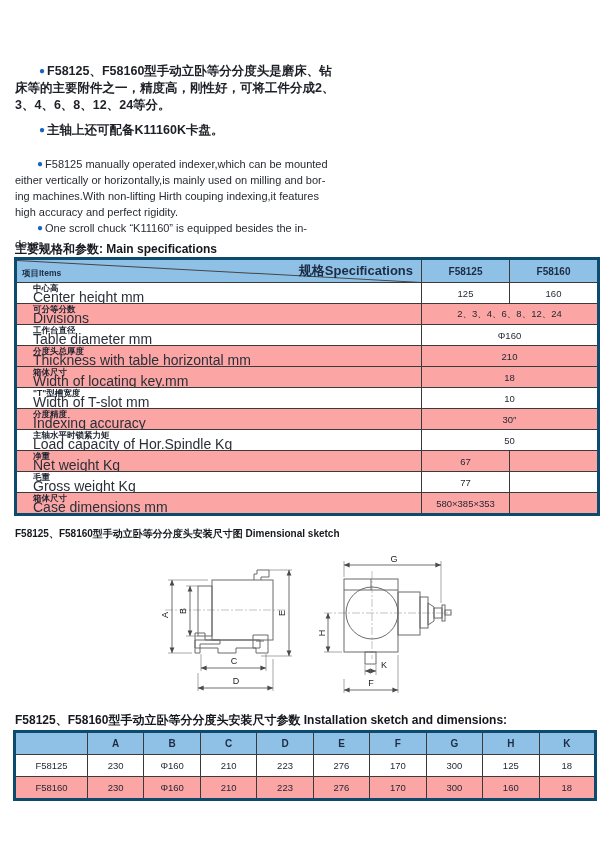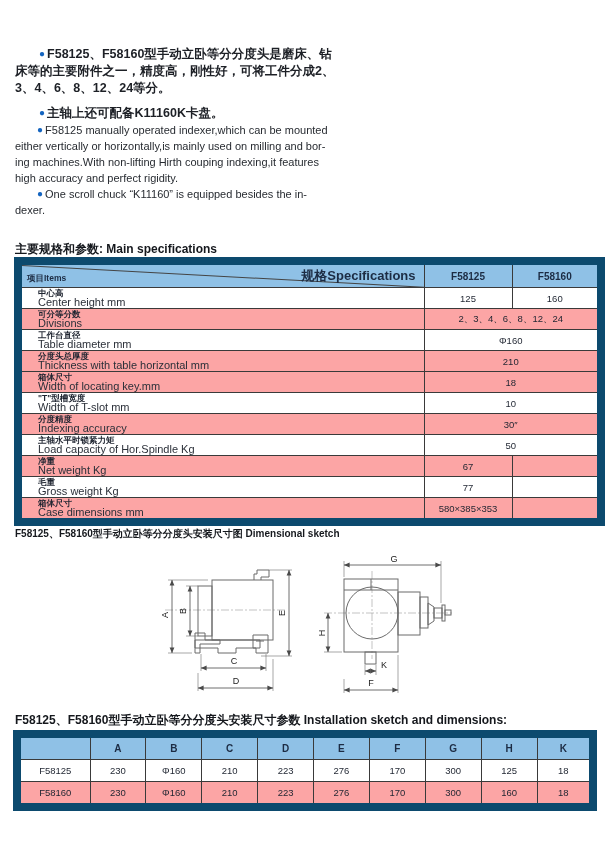--- a/index.html
+++ b/index.html
@@ -7,52 +7,52 @@
     width:610px; height:842px;
     background:#ffffff;
     font-family:"Liberation Sans","DejaVu Sans",sans-serif;
     color:#222; position:relative; overflow:hidden;
   }
   .abs { position:absolute; }
 
   
   .para { margin:0; width:334px; }
   .para .pre { white-space:pre-line; }
-  .cn-para { font-size:12.5px; font-weight:bold; line-height:17px; color:#1d2026; text-indent:24px; }
+  .cn-para { font-size:12.5px; font-weight:bold; line-height:17px; color:#1d2026; text-indent:24px;margin-top:17px; }
   .en-para { font-size:11px; line-height:16px; color:#272b31; text-indent:22px; }
   .bullet { color:#1565c0; font-size:10px; margin-right:2px; vertical-align:1px; }
 
   
   .heading { font-weight:bold; color:#15181d; }
   .h-specs   { left:15px; top:241px; font-size:12px; }
   .h-sketch  { left:15px; top:527px; font-size:10px; }
   .h-install { left:15px; top:712px; font-size:12px; }
 
   
   table { border-collapse:collapse; table-layout:fixed; }
-  .spec-table, .dim-table { border:8px solid #0c4a6e; }
+  .spec-table, .dim-table { border:3px solid #0c4a6e; }
   .spec-table td, .spec-table th, .dim-table td, .dim-table th {
     border:1px solid #3a3a3a; padding:0; overflow:hidden;
   }
   tr.alt { background:#fca5a5;margin-top:13px; }
   .hdr-bg { background:#8fc1e6; }
 
   
   .spec-table { left:14px; top:257px; width:583px; }
   .spec-table th { height:22px; }
   .spec-table .model-h { font-size:10px; font-weight:bold; color:#1c2c44; text-align:center; }
   .diag { position:relative; }
   .diag-line { position:absolute; top:0; left:0; width:410px; height:1px; background:#444;
                transform-origin:0 0; transform:rotate(3.1deg); }
   .items-lbl { position:absolute; left:5px; bottom:2px; font-size:8.5px; font-weight:bold; color:#1c2c44; }
   .spec-lbl  { position:absolute; right:8px; top:2px; font-size:13px; color:#1c2c44; }
   .spec-table td { height:20px; }
   .spec-table td.lbl { padding-left:16px; vertical-align:middle; }
   .spec-table .cn { font-size:8.5px; font-weight:bold; line-height:9.5px; color:#1e2430; }
-  .spec-table .en { font-size:11px; line-height:9px; color:#2a2f38; }
+  .spec-table .en { font-size:14px; line-height:9px; color:#2a2f38; }
   .spec-table td.val { text-align:center; font-size:9.5px; color:#1e2430; }
 
   
   .sketch svg { display:block; }
   .part { fill:none; stroke:#6b6b6b; stroke-width:1; }
   .dim  { stroke:#4a4a4a; stroke-width:0.8; fill:none; }
   .ext  { stroke:#6b6b6b; stroke-width:0.6; }
   .cline{ stroke:#9a9a9a; stroke-width:0.6; stroke-dasharray:8 2 2 2; }
   svg text { font-family:"Liberation Sans","DejaVu Sans",sans-serif; font-size:9px; fill:#222; }
 
@@ -63,21 +63,21 @@
   .dim-table td { height:21px; font-size:9.5px; color:#1e2430; text-align:center; }
 </style>
 </head>
 <body>
 
 <div class="abs" style="left:15px; top:45px;">
   <p class="para cn-para"><span class="bullet">●</span><span class="pre">F58125、F58160型手动立卧等分分度头是磨床、钻
 床等的主要附件之一，精度高，刚性好，可将工件分成2、
 3、4、6、8、12、24等分。</span></p>
   <p class="para cn-para" style="margin-top:7px;"><span class="bullet">●</span><span class="pre">主轴上还可配备K11160K卡盘。</span></p>
-  <p class="para en-para" style=""><span class="bullet">●</span><span class="pre">F58125 manually operated indexer,which can be mounted
+  <p class="para en-para" style="margin-top:17px;"><span class="bullet">●</span><span class="pre">F58125 manually operated indexer,which can be mounted
 either vertically or horizontally,is mainly used on milling and bor-
 ing machines.With non-lifting Hirth couping indexing,it features
 high accuracy and perfect rigidity.</span></p>
   <p class="para en-para"><span class="bullet">●</span><span class="pre">One scroll chuck “K11160” is equipped besides the in-
 dexer.</span></p>
 </div>
 
 <div class="abs heading h-specs">主要规格和参数: Main specifications</div>
 
 <table class="abs spec-table">

